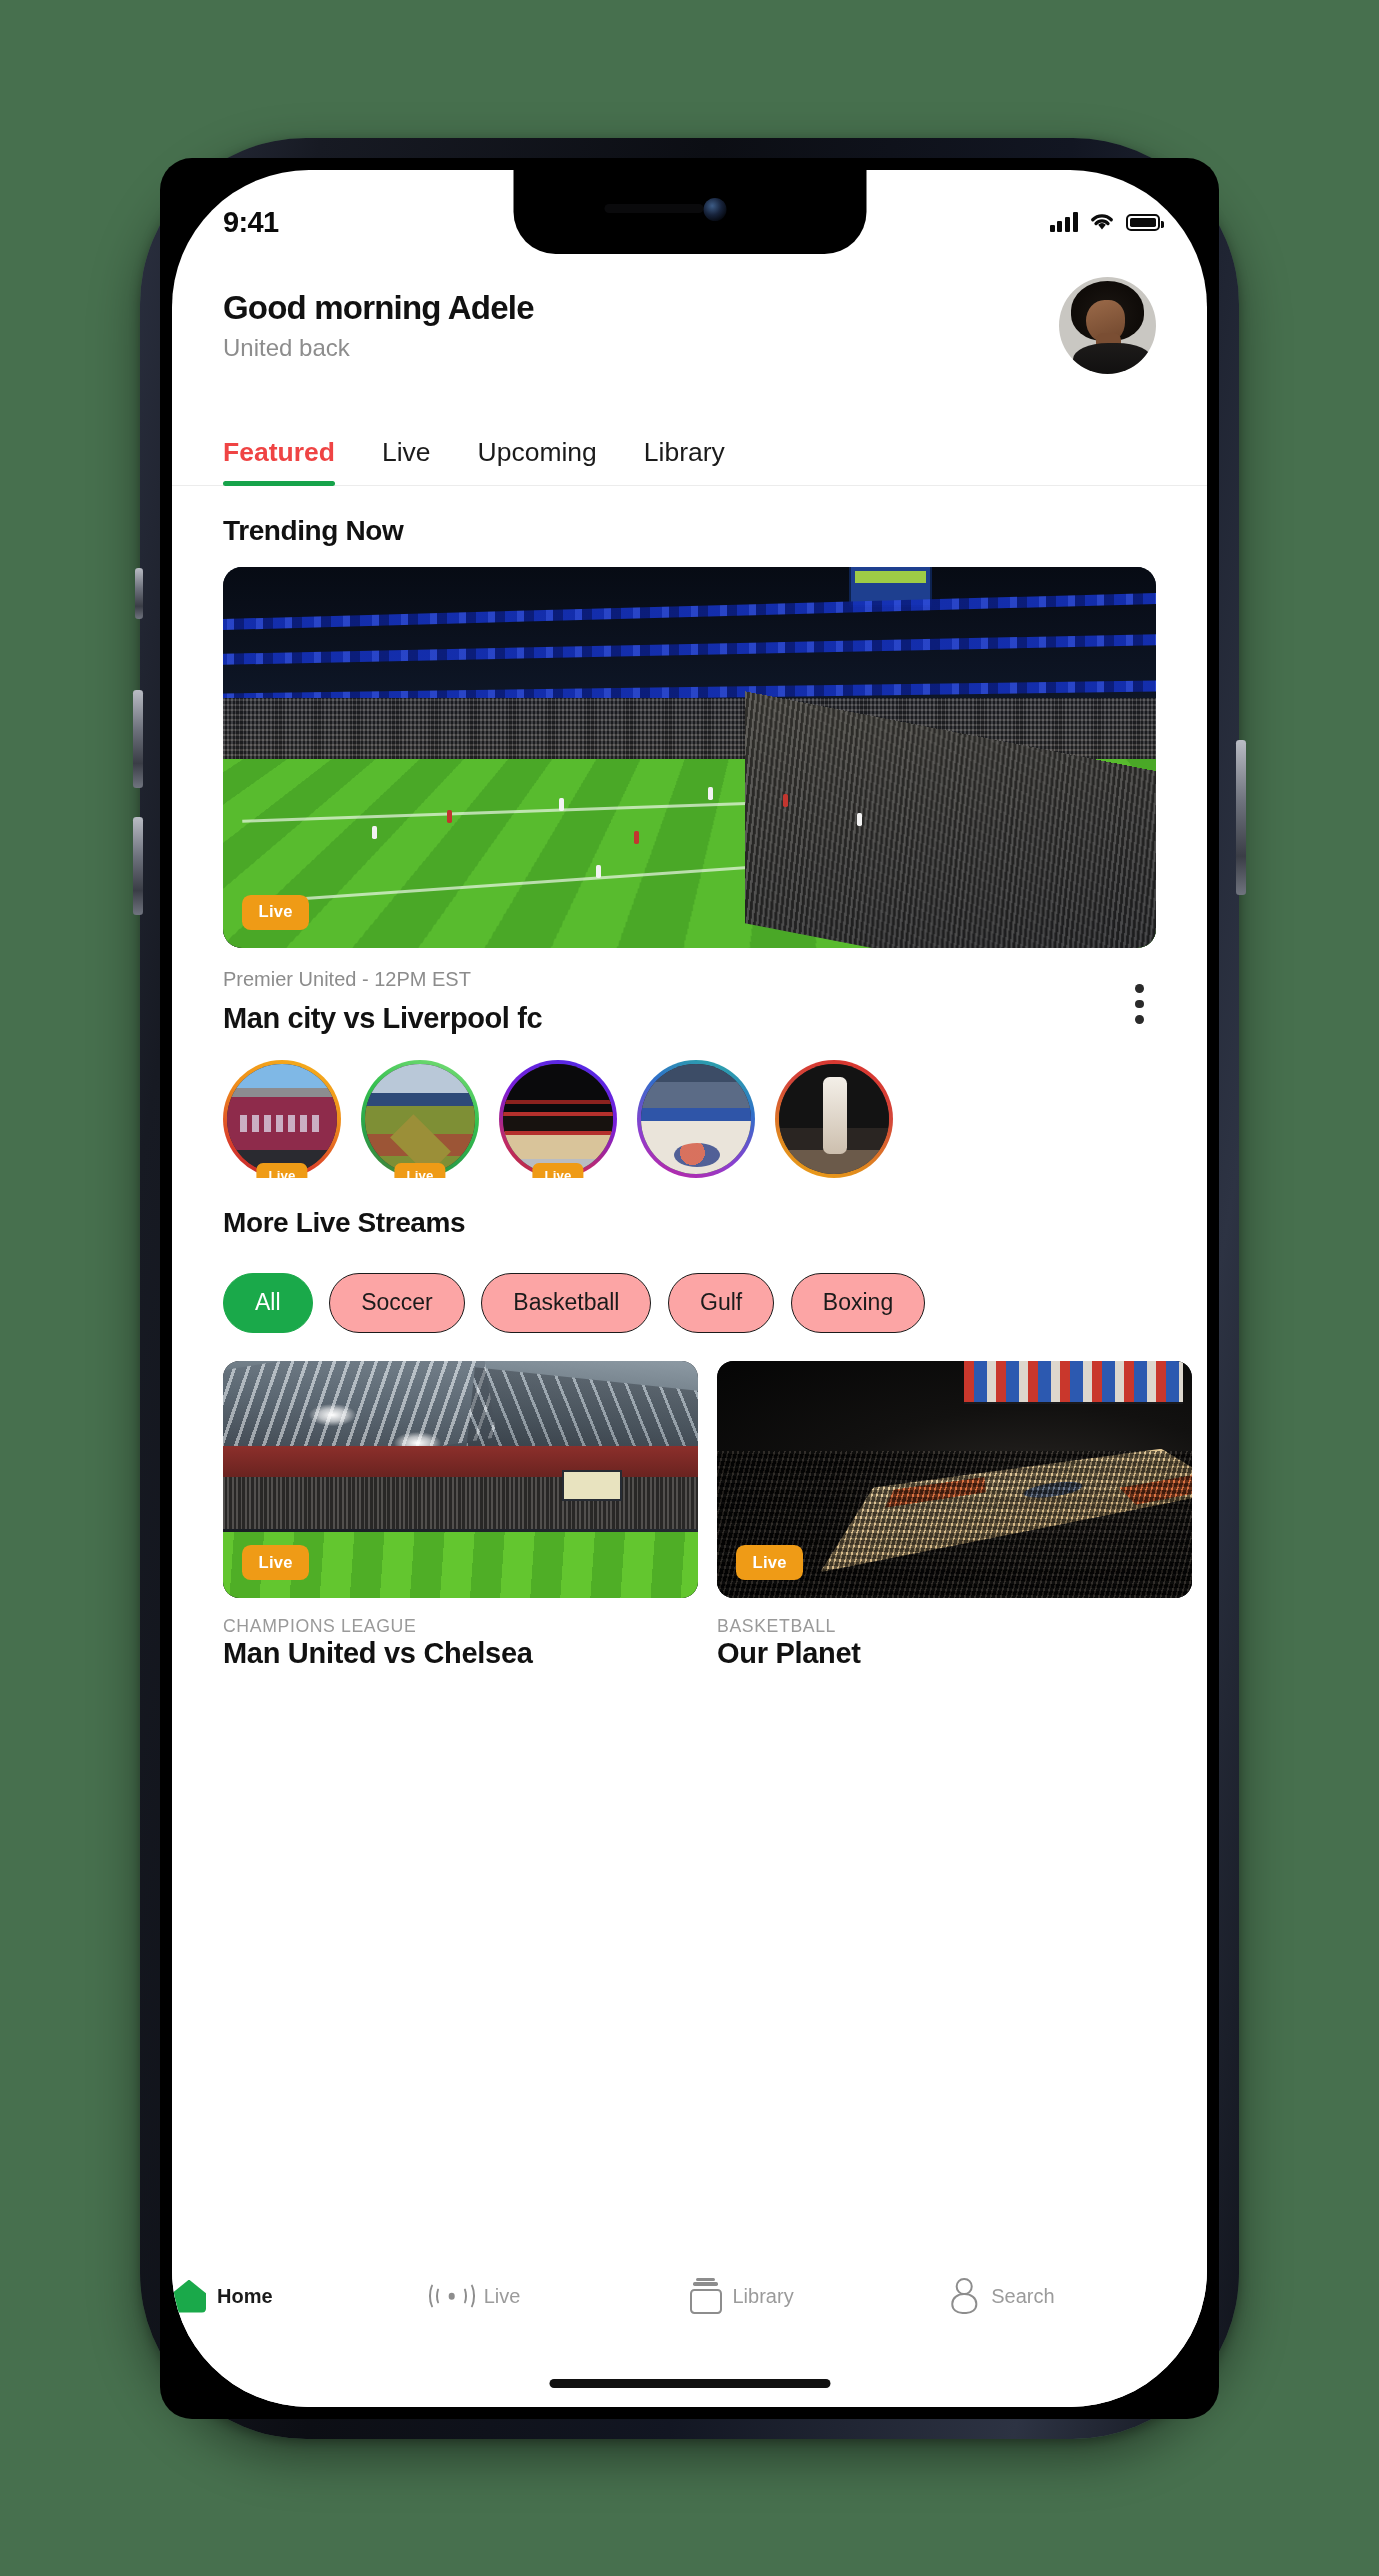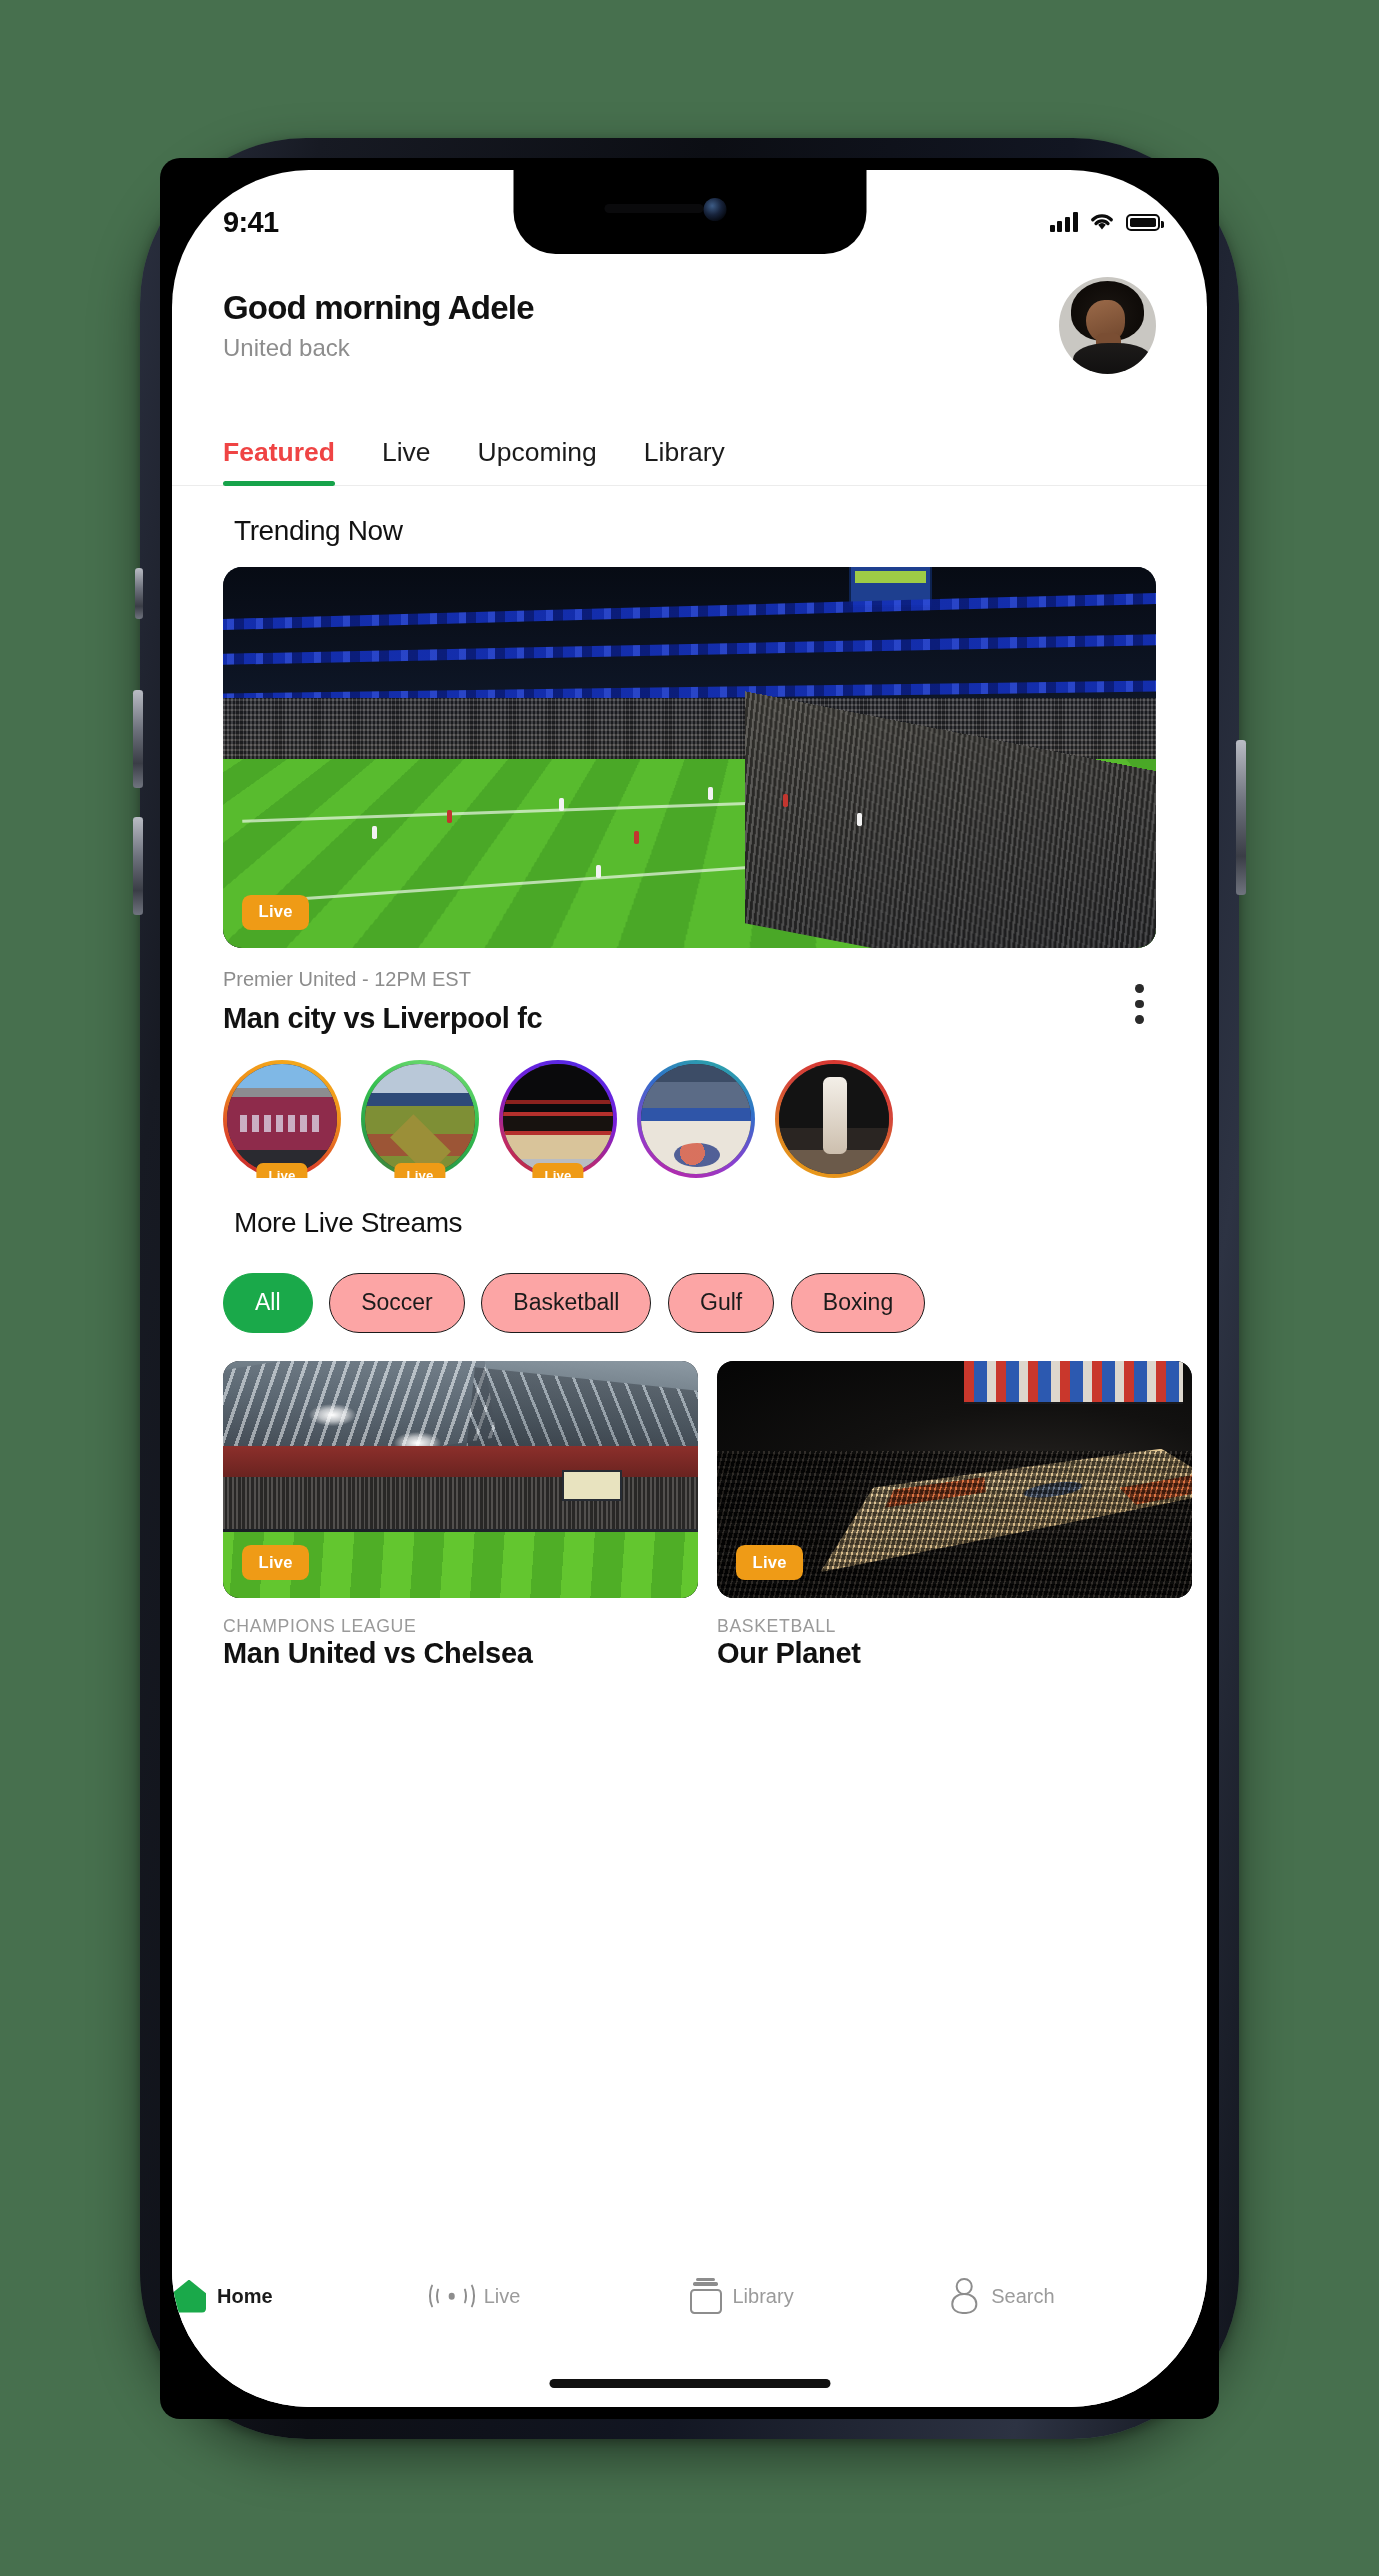--- a/index.html
+++ b/index.html
@@ -21,21 +21,21 @@
     left: 140px; top: 138px;
     width: 1099px; height: 2301px;
     border-radius: 166px;
     background: linear-gradient(100deg, #2b3040 0%, #171a23 12%, #0c0e14 38%, #121622 62%, #2d3343 85%, #10131b 100%);
     box-shadow: 0 19px 50px rgba(0,0,0,.42), 0 3.3px 11px rgba(0,0,0,.3);
     padding: 20px;
   }
   .phone-inner {
     position: relative;
     width: 100%; height: 100%;
-    border-radius: 20px;
+    border-radius: 32px;
     background: #000;
     padding: 12px;
   }
   .screen {
     position: relative;
     width: 100%; height: 100%;
     border-radius: 137px;
     background: #ffffff;
     overflow: hidden;
   }
@@ -151,22 +151,22 @@
   }
   .tab.active { color: #ef4444; font-weight: 700; margin-top: 35px; }
   .tab.active::after {
     content: ""; position: absolute; left: 0; right: 0; bottom: -1.7px;
     height: 5px; background: #16a34a; border-radius: 2.8px;
   }
 
   
   .content { padding: 0 0 0 0; }
   .sect-title {
-    font-size: 28px; font-weight: 400; color: #111;
-    padding: 29px 77px 0 51px; letter-spacing: -0.4px; margin-left: 11px;
+    font-size: 28px; font-weight: 700; color: #111;
+    padding: 29px 77px 0 51px; letter-spacing: -0.4px;
   }
 
   .hero-wrap { padding: 20px 51px 0 51px; }
   .hero {
     position: relative; width: 100%; height: 381px;
     border-radius: 19px; overflow: hidden;
     background: #0d1420;
   }
   
   .st-dark { position:absolute; inset:0; background: linear-gradient(180deg,#070b14 0%,#0e1626 34%,#1b2433 50%,#23282e 62%, #161b21 100%); }

